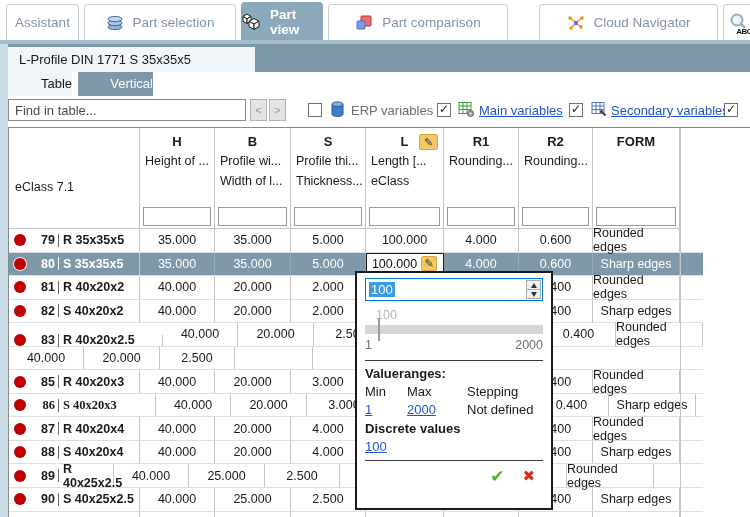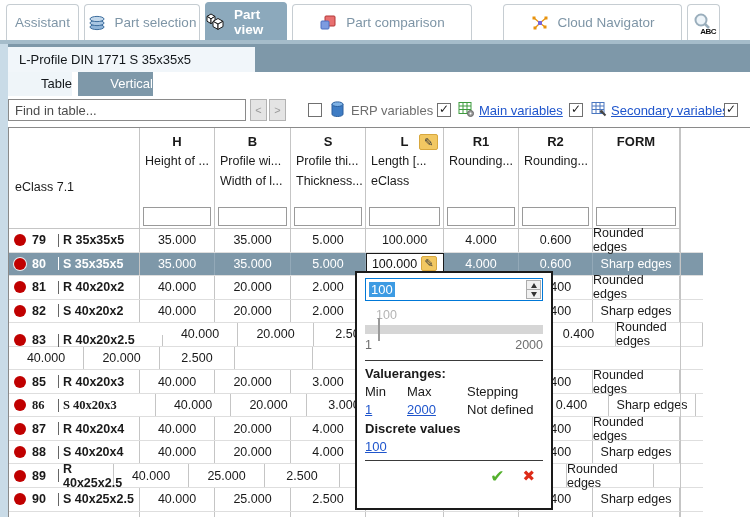--- a/index.html
+++ b/index.html
@@ -63,21 +63,21 @@
   .tfilter{position:absolute;left:0;top:76px;height:25px;display:flex;border-bottom:1px solid #C5C5C5;}
   .fcell{border-right:1px solid #C5C5C5;padding:2px 3px;}
   .fcell input{width:100%;height:19px;border:1px solid #9A9A9A;font-family:inherit;font-size:12px;padding:0 3px;}
   .tbody{position:absolute;left:0;top:101px;}
   .trow{display:flex;height:23.55px;border-bottom:1px solid #DEDEDE;}
   .trow.sel{background:#7E98A9;color:#fff;}
   .lcell{border-right:1px solid #C5C5C5;display:flex;align-items:center;padding-left:5px;
          font-weight:bold;font-size:12.5px;}
   .dot{width:12px;height:12px;border-radius:50%;background:#C00000;margin-right:6px;flex:none;}
   .sel .dot{box-shadow:0 0 0 1px #E8EEF2;}
-  .rnum{width:23px;text-align:left;flex:none;}
+  .rnum{width:23px;text-align:right;flex:none;}
   .rsep{width:1px;height:13px;background:#666;margin:0 4px 0 3px;flex:none;}
   .sel .rsep{background:#fff;}
   .cell{border-right:1px solid #C5C5C5;display:flex;align-items:center;justify-content:center;
         font-size:12.5px;gap:4px;}
   .sel .cell{border-right-color:#93A9B8;}
   .cell.editcell{background:#fff;color:#111;outline:1px solid #1a1a1a;outline-offset:-1px;}
   .pstrip{position:absolute;left:0;top:383.6px;height:6.4px;display:flex;}
   .pcell{border-right:1px solid #C5C5C5;height:6.4px;}
 
   
@@ -104,21 +104,21 @@
 </style>
 </head>
 <body>
 
 <div id="app">
 
   <div class="tabbar">
     <div class="tab" style="width:73px">
       <span>Assistant</span>
     </div>
-    <div class="tab" style="width:116px">
+    <div class="tab" style="width:152px">
       <svg width="18" height="16" viewBox="0 0 18 16">
         <ellipse cx="9" cy="12" rx="7" ry="2.6" fill="#8FB4D8" stroke="#3E6E9E"></ellipse>
         <ellipse cx="9" cy="8" rx="7" ry="2.6" fill="#A9C6E2" stroke="#3E6E9E"></ellipse>
         <ellipse cx="9" cy="4" rx="7" ry="2.6" fill="#C2D7EA" stroke="#3E6E9E"></ellipse>
       </svg>
       <span>Part selection</span>
     </div>
     <div class="tab active" style="width:82px">
       <svg width="19" height="17" viewBox="0 0 19 17">
         <g fill="#fff" stroke="#1a1a1a" stroke-width="1" stroke-linejoin="round">

